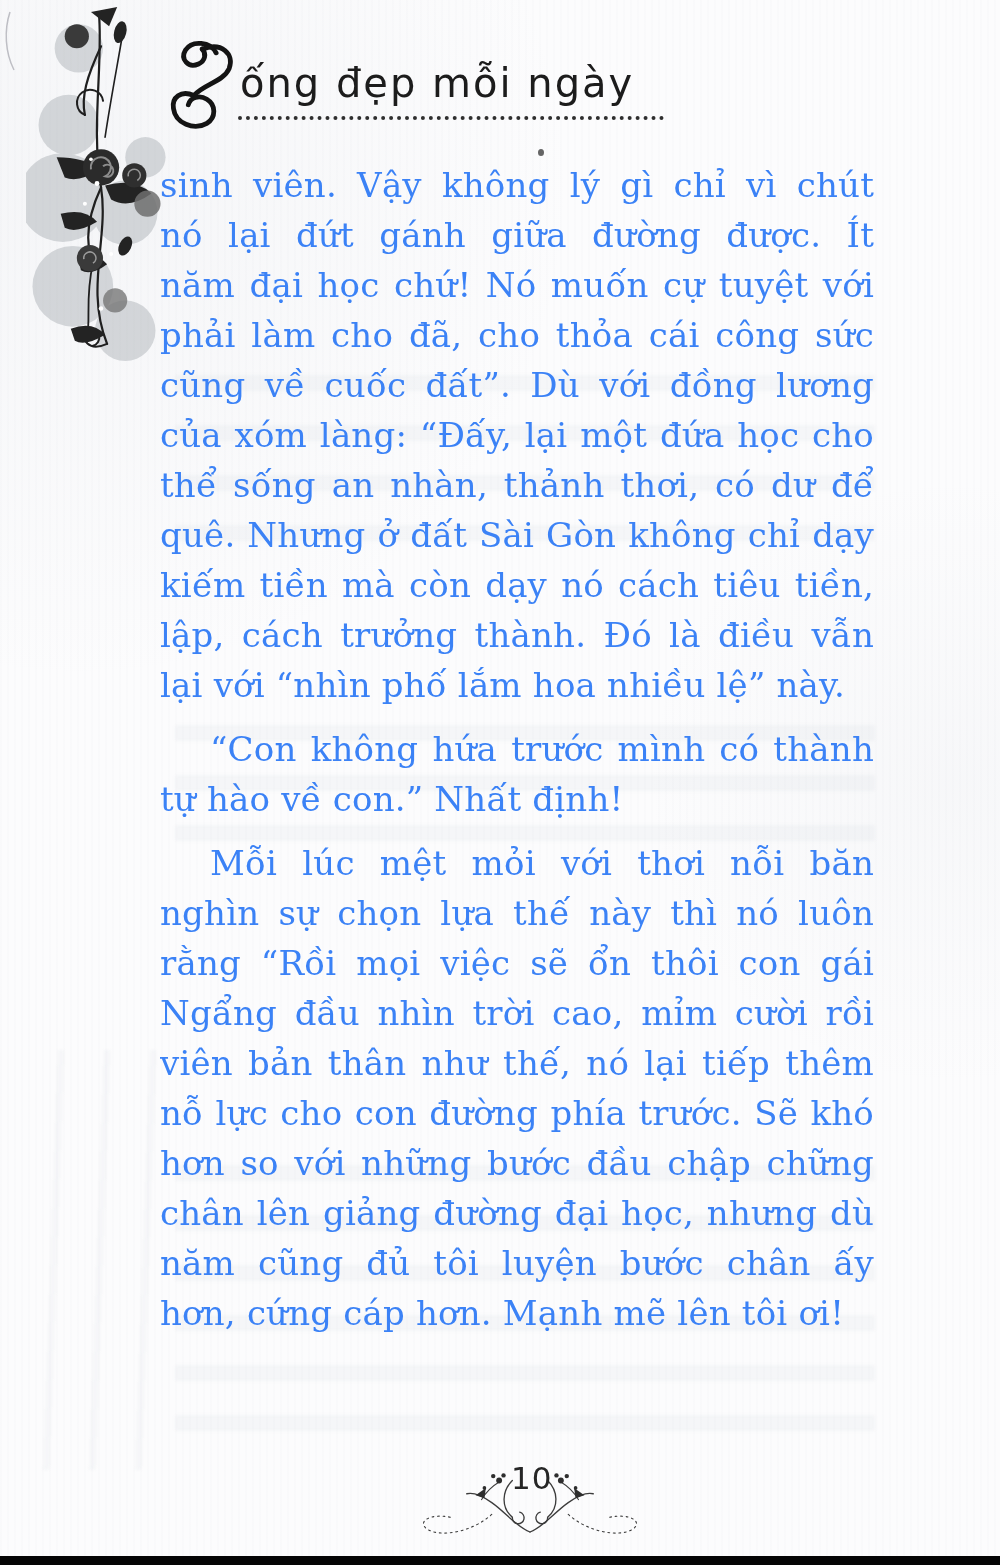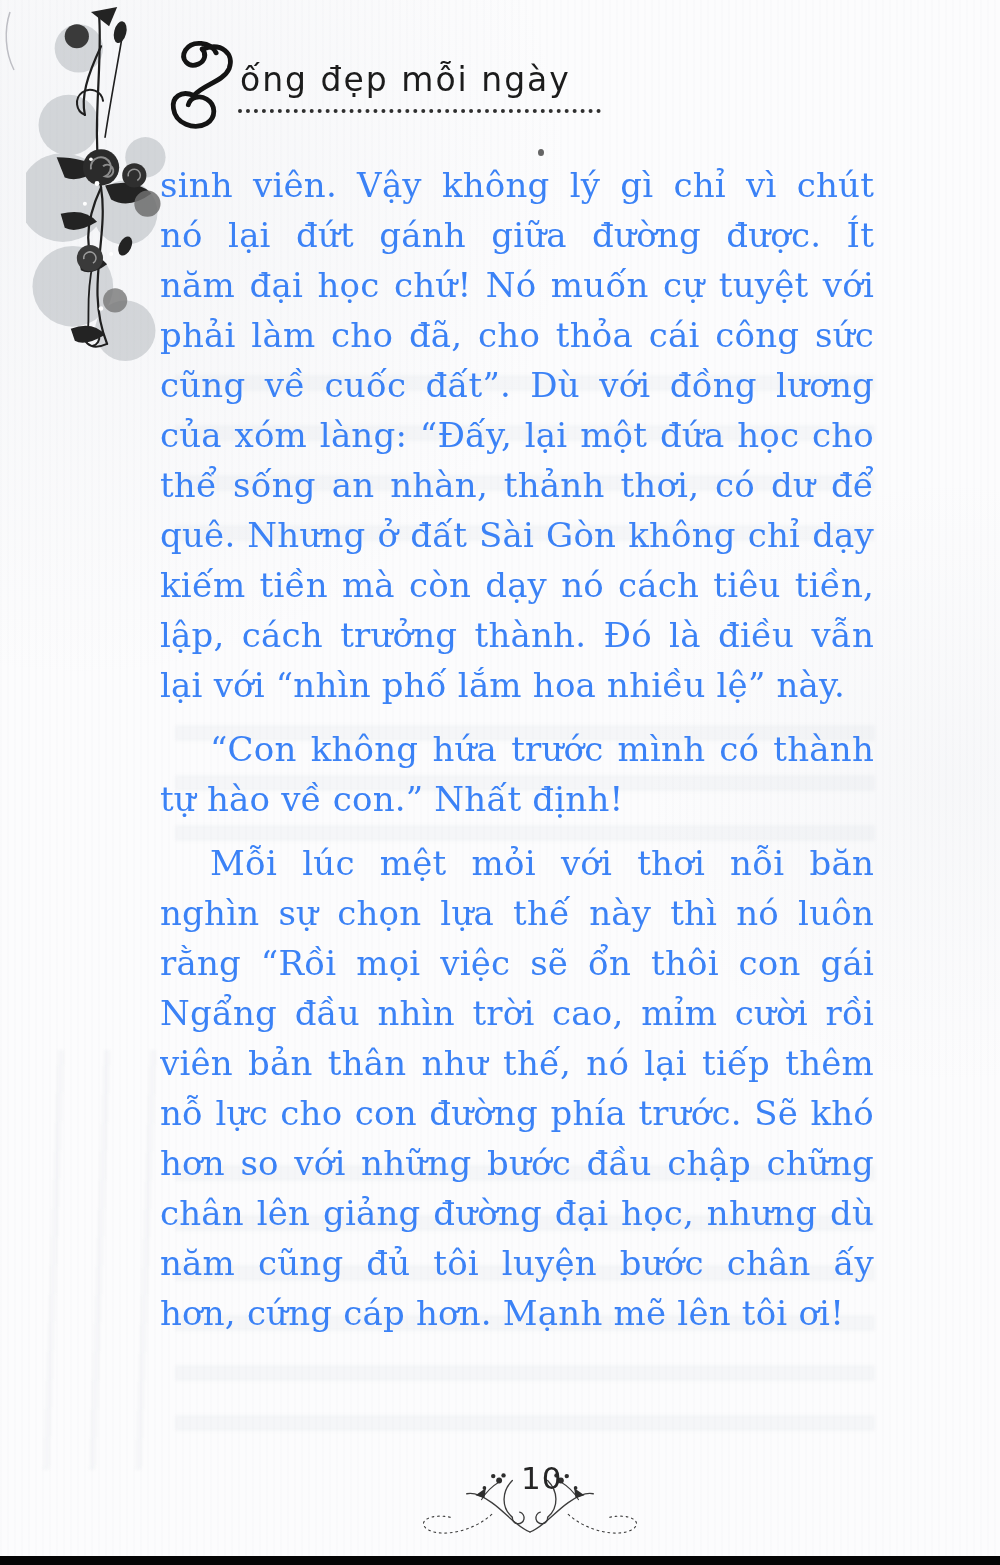--- a/index.html
+++ b/index.html
@@ -16,21 +16,21 @@
       radial-gradient(circle at 95% 50%, rgba(150,160,175,.05), transparent 25%),
       repeating-linear-gradient(90deg, rgba(120,130,150,.018) 0 2px, transparent 2px 7px);
   }
   
   .corner-floral{position:absolute;left:26px;top:6px;width:142px;height:358px;}
   
   .header{position:absolute;left:166px;top:38px;height:100px;display:flex;align-items:flex-start;color:#161616;}
   .big-s{width:78px;height:102px;flex:0 0 auto;}
   .title-rest{
     font-family:"DejaVu Sans", sans-serif;font-weight:400;
-    font-size:33px;letter-spacing:2px;color:#1c1c1c;
+    font-size:40px;letter-spacing:2px;color:#1c1c1c;
     margin-left:-6px;margin-top:22px;
     padding:0 30px 10px 2px;
     border-bottom:4px dotted #2f2f2f;
   }
   
   .text-block{
     position:absolute;left:160px;top:160px;width:714px;
     font-size:34px;line-height:50px;color:#3b82f6;
     letter-spacing:.2px;
   }
@@ -47,21 +47,21 @@
   .ghost.g4{left:40px;top:1050px;width:120px;height:420px;
     background:repeating-linear-gradient(92deg,transparent 0 18px,rgba(150,165,185,.12) 18px 24px,transparent 24px 46px);}
   
   .speck{position:absolute;left:538px;top:149px;width:6px;height:7px;border-radius:50%;background:#4a4a4a;opacity:.85;}
   .edge-arc{position:absolute;left:0;top:8px;width:28px;height:70px;}
   
   .footer{position:absolute;left:405px;top:1460px;width:250px;height:92px;}
   .footer svg{position:absolute;left:0;top:10px;width:250px;height:74px;}
   .page-number{
     position:absolute;left:50%;top:0;transform:translateX(-46%);
-    font-family:"DejaVu Sans", sans-serif;font-size:31px;color:#262626;letter-spacing:1px;margin-left:10px;
+    font-family:"DejaVu Sans", sans-serif;font-size:31px;color:#262626;letter-spacing:1px;
   }
   .bottom-bar{position:absolute;left:0;bottom:0;width:1000px;height:9px;background:#050505;}
 </style>
 </head>
 <body>
 
 <div class="scan-tint"></div>
 
 <div class="corner-floral">
   <svg viewBox="0 0 140 355" width="142" height="358" aria-hidden="true">

